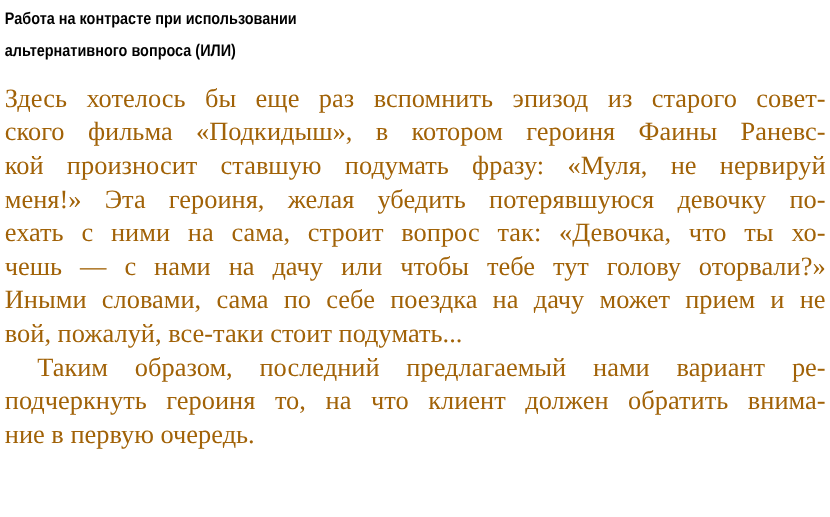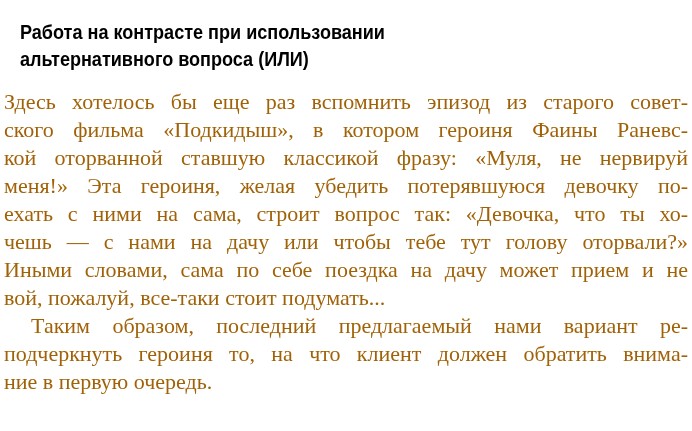--- a/index.html
+++ b/index.html
@@ -14,24 +14,24 @@
     color: #000000;
   }
   .page {
     box-sizing: border-box;
     width: 692px;
     height: 431px;
     padding: 2px 4px 0 4px;
   }
   
   .heading {
-    margin: 16px;
+    margin: 0;
     font-family: "Liberation Sans", sans-serif;
     font-weight: bold;
-    font-size: 21px;
+    font-size: 14px;
     line-height: 27px;
     color: #000000;
   }
   .heading-line {
     display: block;
     white-space: nowrap;
     transform: scaleX(0.86);
     transform-origin: 0 50%;
   }
   
@@ -66,21 +66,21 @@
   <h1 class="heading">
     <span class="heading-line">Работа на контрасте при использовании</span>
     <span class="heading-line">альтернативного вопроса (ИЛИ)</span>
   </h1>
 
   <div class="bodytext">
 
     <div class="para para-first">
       <div class="ln">Здесь хотелось бы еще раз вспомнить эпизод из старого совет-</div>
       <div class="ln">ского фильма «Подкидыш», в котором героиня Фаины Раневс-</div>
-      <div class="ln">кой оторванной ставшую классикой фразу: «Муля, не нервируй</div>
+      <div class="ln">кой произносит ставшую подумать фразу: «Муля, не нервируй</div>
       <div class="ln">меня!» Эта героиня, желая убедить потерявшуюся девочку по-</div>
       <div class="ln">ехать с ними на сама, строит вопрос так: «Девочка, что ты хо-</div>
       <div class="ln">чешь — с нами на дачу или чтобы тебе тут голову оторвали?»</div>
       <div class="ln">Иными словами, сама по себе поездка на дачу может прием и не</div>
       <div class="ln last">вой, пожалуй, все-таки стоит подумать...</div>
     </div>
 
     <div class="para">
       <div class="ln indent">Таким образом, последний предлагаемый нами вариант ре-</div>
       <div class="ln">подчеркнуть героиня то, на что клиент должен обратить внима-</div>

